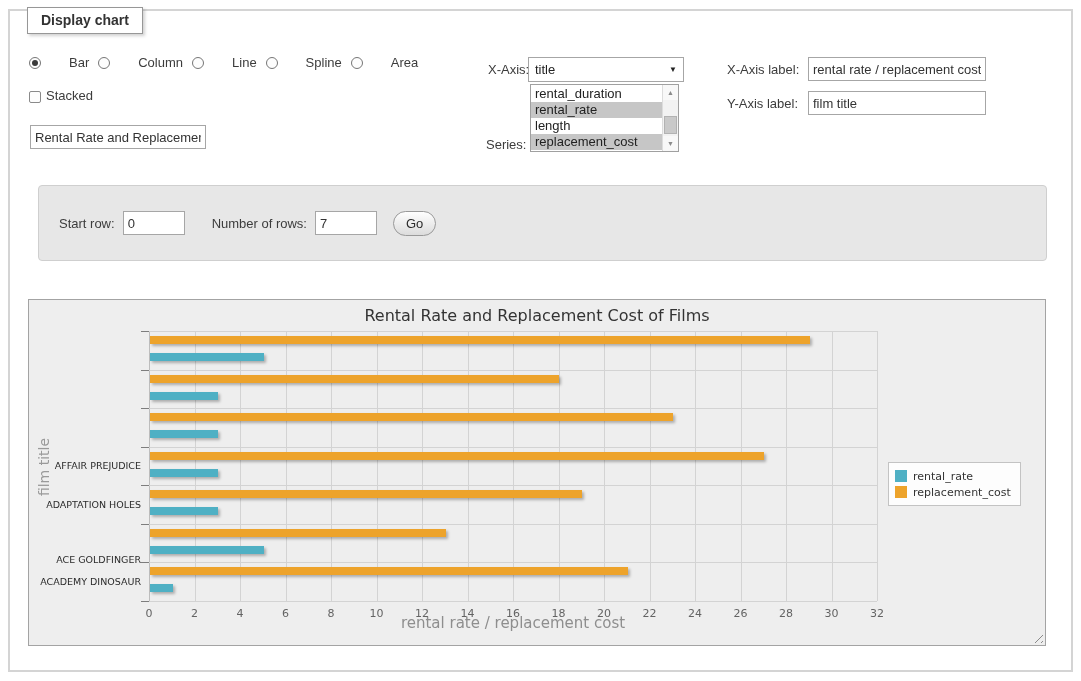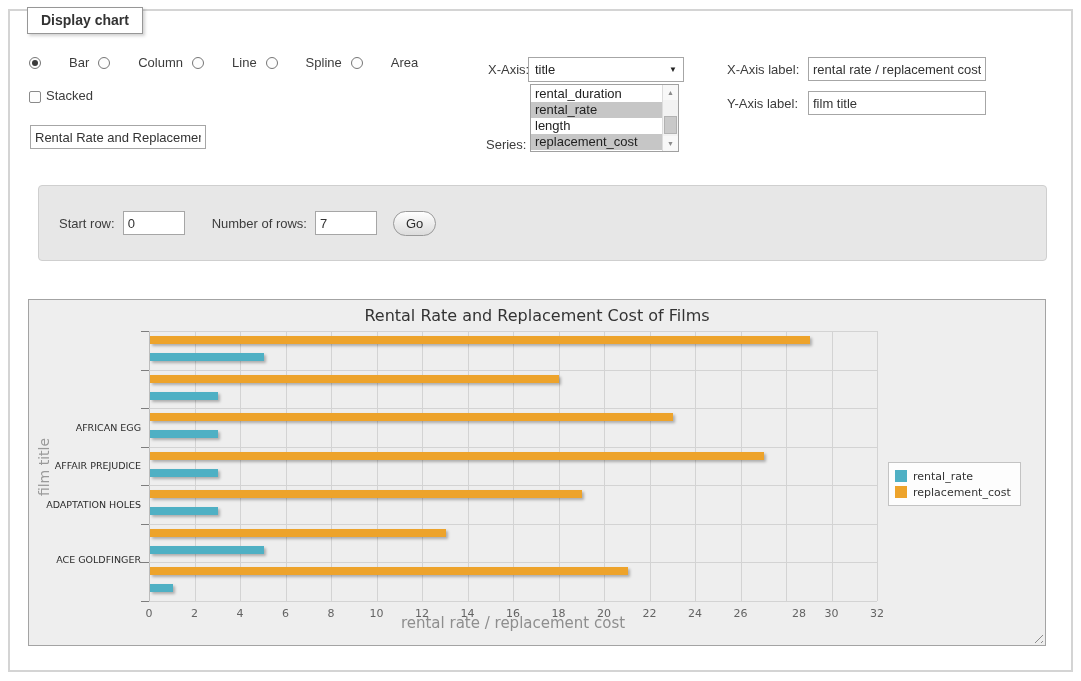--- a/index.html
+++ b/index.html
@@ -192,21 +192,21 @@
         <div class="ticklabel" style="left: 509.5px; top: 307px; width: 40px;">18</div>
         <div class="vgrid" style="left: 575px; top: 31px; height: 270px;"></div>
         <div class="ticklabel" style="left: 555px; top: 307px; width: 40px;">20</div>
         <div class="vgrid" style="left: 620.5px; top: 31px; height: 270px;"></div>
         <div class="ticklabel" style="left: 600.5px; top: 307px; width: 40px;">22</div>
         <div class="vgrid" style="left: 666px; top: 31px; height: 270px;"></div>
         <div class="ticklabel" style="left: 646px; top: 307px; width: 40px;">24</div>
         <div class="vgrid" style="left: 711.5px; top: 31px; height: 270px;"></div>
         <div class="ticklabel" style="left: 691.5px; top: 307px; width: 40px;">26</div>
         <div class="vgrid" style="left: 757px; top: 31px; height: 270px;"></div>
-        <div class="ticklabel" style="left: 737px; top: 307px; width: 40px; text-align: right;">28</div>
+        <div class="ticklabel" style="left: 737px; top: 307px; width: 40px;">28</div>
         <div class="vgrid" style="left: 802.5px; top: 31px; height: 270px;"></div>
         <div class="ticklabel" style="left: 782.5px; top: 307px; width: 40px;">30</div>
         <div class="vgrid" style="left: 848px; top: 31px; height: 270px;"></div>
         <div class="ticklabel" style="left: 828px; top: 307px; width: 40px;">32</div>
         <div class="hgrid" style="left: 120px; top: 31px; width: 728px;"></div>
         <div class="ytick" style="left: 112px; top: 31px; width: 8px;"></div>
         <div class="hgrid" style="left: 120px; top: 69.5714px; width: 728px;"></div>
         <div class="ytick" style="left: 112px; top: 69.5714px; width: 8px;"></div>
         <div class="hgrid" style="left: 120px; top: 108.143px; width: 728px;"></div>
         <div class="ytick" style="left: 112px; top: 108.143px; width: 8px;"></div>
@@ -217,29 +217,29 @@
         <div class="hgrid" style="left: 120px; top: 223.857px; width: 728px;"></div>
         <div class="ytick" style="left: 112px; top: 223.857px; width: 8px;"></div>
         <div class="hgrid" style="left: 120px; top: 262.429px; width: 728px;"></div>
         <div class="ytick" style="left: 112px; top: 262.429px; width: 8px;"></div>
         <div class="hgrid" style="left: 120px; top: 301px; width: 728px;"></div>
         <div class="ytick" style="left: 112px; top: 301px; width: 8px;"></div>
         <div class="bar" style="left: 121px; top: 36px; width: 659.522px; background: linear-gradient(rgb(237, 163, 43), rgb(237, 163, 43)) rgb(237, 163, 43);"></div>
         <div class="bar" style="left: 121px; top: 53px; width: 113.523px; background: linear-gradient(rgb(79, 176, 196), rgb(79, 176, 196)) rgb(79, 176, 196);"></div>
         <div class="bar" style="left: 121px; top: 74.5714px; width: 409.272px; background: linear-gradient(rgb(237, 163, 43), rgb(237, 163, 43)) rgb(237, 163, 43);"></div>
         <div class="bar" style="left: 121px; top: 91.5714px; width: 68.0225px; background: linear-gradient(rgb(79, 176, 196), rgb(79, 176, 196)) rgb(79, 176, 196);"></div>
-        <div class="catlabel" style="left: 0px; top: 108.143px; width: 112px; height: 38.5714px;">AFRICAN EGG</div>
         <div class="bar" style="left: 121px; top: 113.143px; width: 523.022px; background: linear-gradient(rgb(237, 163, 43), rgb(237, 163, 43)) rgb(237, 163, 43);"></div>
         <div class="bar" style="left: 121px; top: 130.143px; width: 68.0225px; background: linear-gradient(rgb(79, 176, 196), rgb(79, 176, 196)) rgb(79, 176, 196);"></div>
         <div class="catlabel" style="left: 0px; top: 146.714px; width: 112px; height: 38.5714px;">AFFAIR PREJUDICE</div>
         <div class="bar" style="left: 121px; top: 151.714px; width: 614.022px; background: linear-gradient(rgb(237, 163, 43), rgb(237, 163, 43)) rgb(237, 163, 43);"></div>
         <div class="bar" style="left: 121px; top: 168.714px; width: 68.0225px; background: linear-gradient(rgb(79, 176, 196), rgb(79, 176, 196)) rgb(79, 176, 196);"></div>
         <div class="catlabel" style="left: 0px; top: 185.286px; width: 112px; height: 38.5714px;">ADAPTATION HOLES</div>
         <div class="bar" style="left: 121px; top: 190.286px; width: 432.022px; background: linear-gradient(rgb(237, 163, 43), rgb(237, 163, 43)) rgb(237, 163, 43);"></div>
         <div class="bar" style="left: 121px; top: 207.286px; width: 68.0225px; background: linear-gradient(rgb(79, 176, 196), rgb(79, 176, 196)) rgb(79, 176, 196);"></div>
         <div class="catlabel" style="left: 0px; top: 240px; width: 112px; height: 38.5714px;">ACE GOLDFINGER</div>
         <div class="bar" style="left: 121px; top: 228.857px; width: 295.522px; background: linear-gradient(rgb(237, 163, 43), rgb(237, 163, 43)) rgb(237, 163, 43);"></div>
         <div class="bar" style="left: 121px; top: 245.857px; width: 113.523px; background: linear-gradient(rgb(79, 176, 196), rgb(79, 176, 196)) rgb(79, 176, 196);"></div>
+        <div class="catlabel" style="left: 0px; top: 262.429px; width: 112px; height: 38.5714px;">ACADEMY DINOSAUR</div>
         <div class="bar" style="left: 121px; top: 267.429px; width: 477.522px; background: linear-gradient(rgb(237, 163, 43), rgb(237, 163, 43)) rgb(237, 163, 43);"></div>
         <div class="bar" style="left: 121px; top: 284.429px; width: 22.5225px; background: linear-gradient(rgb(79, 176, 196), rgb(79, 176, 196)) rgb(79, 176, 196);"></div>
       </div>
   </div>
 </div>
 
 </body></html>

